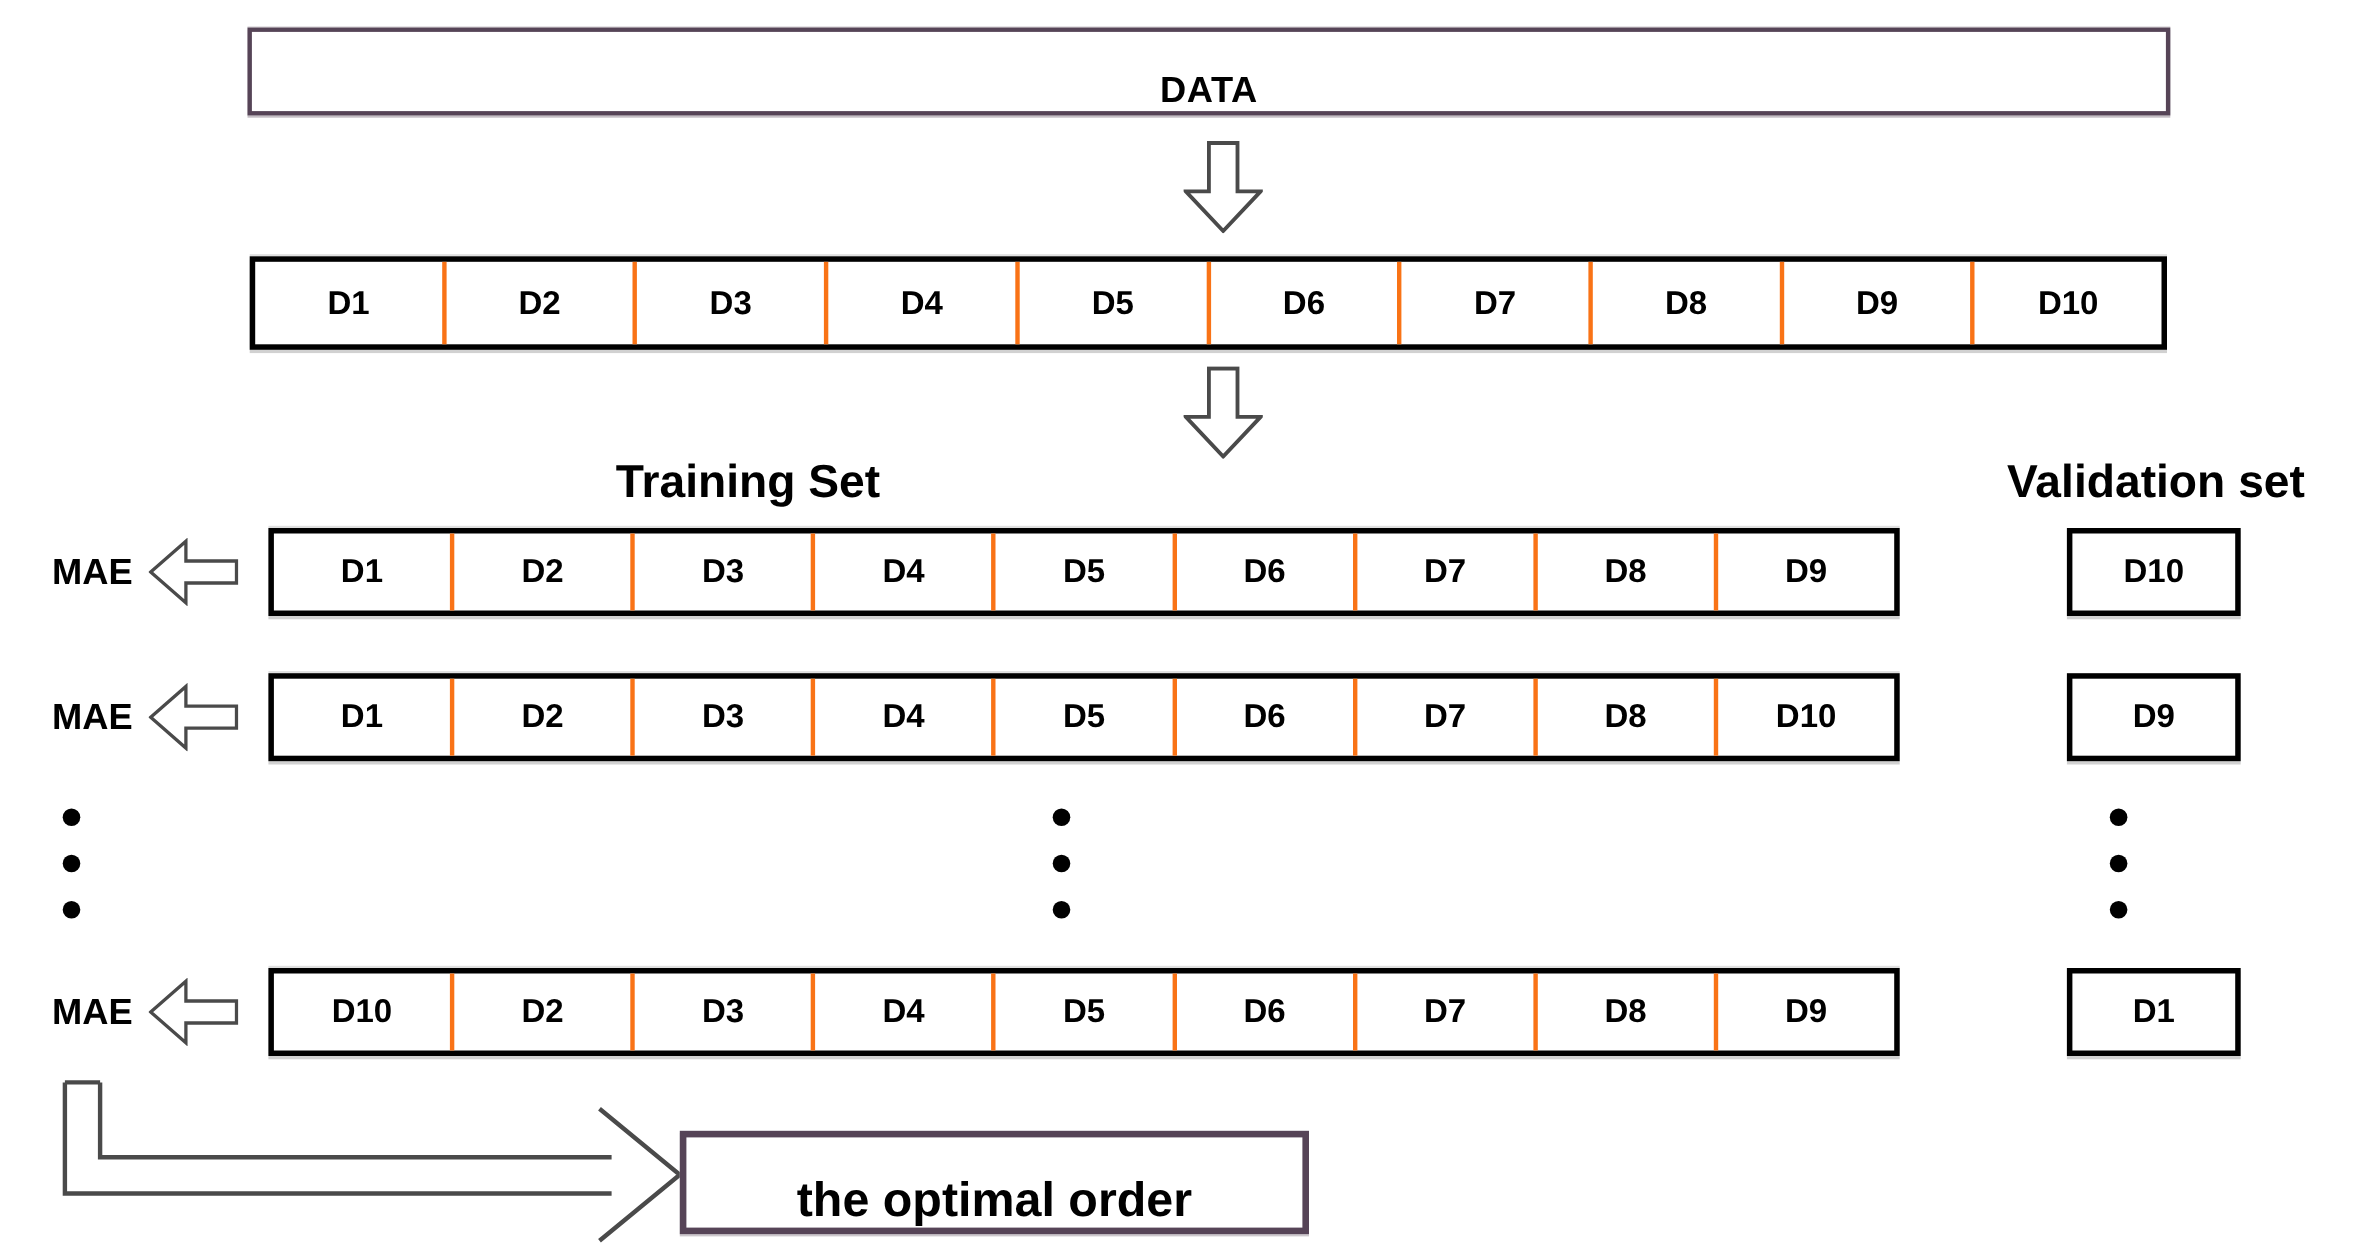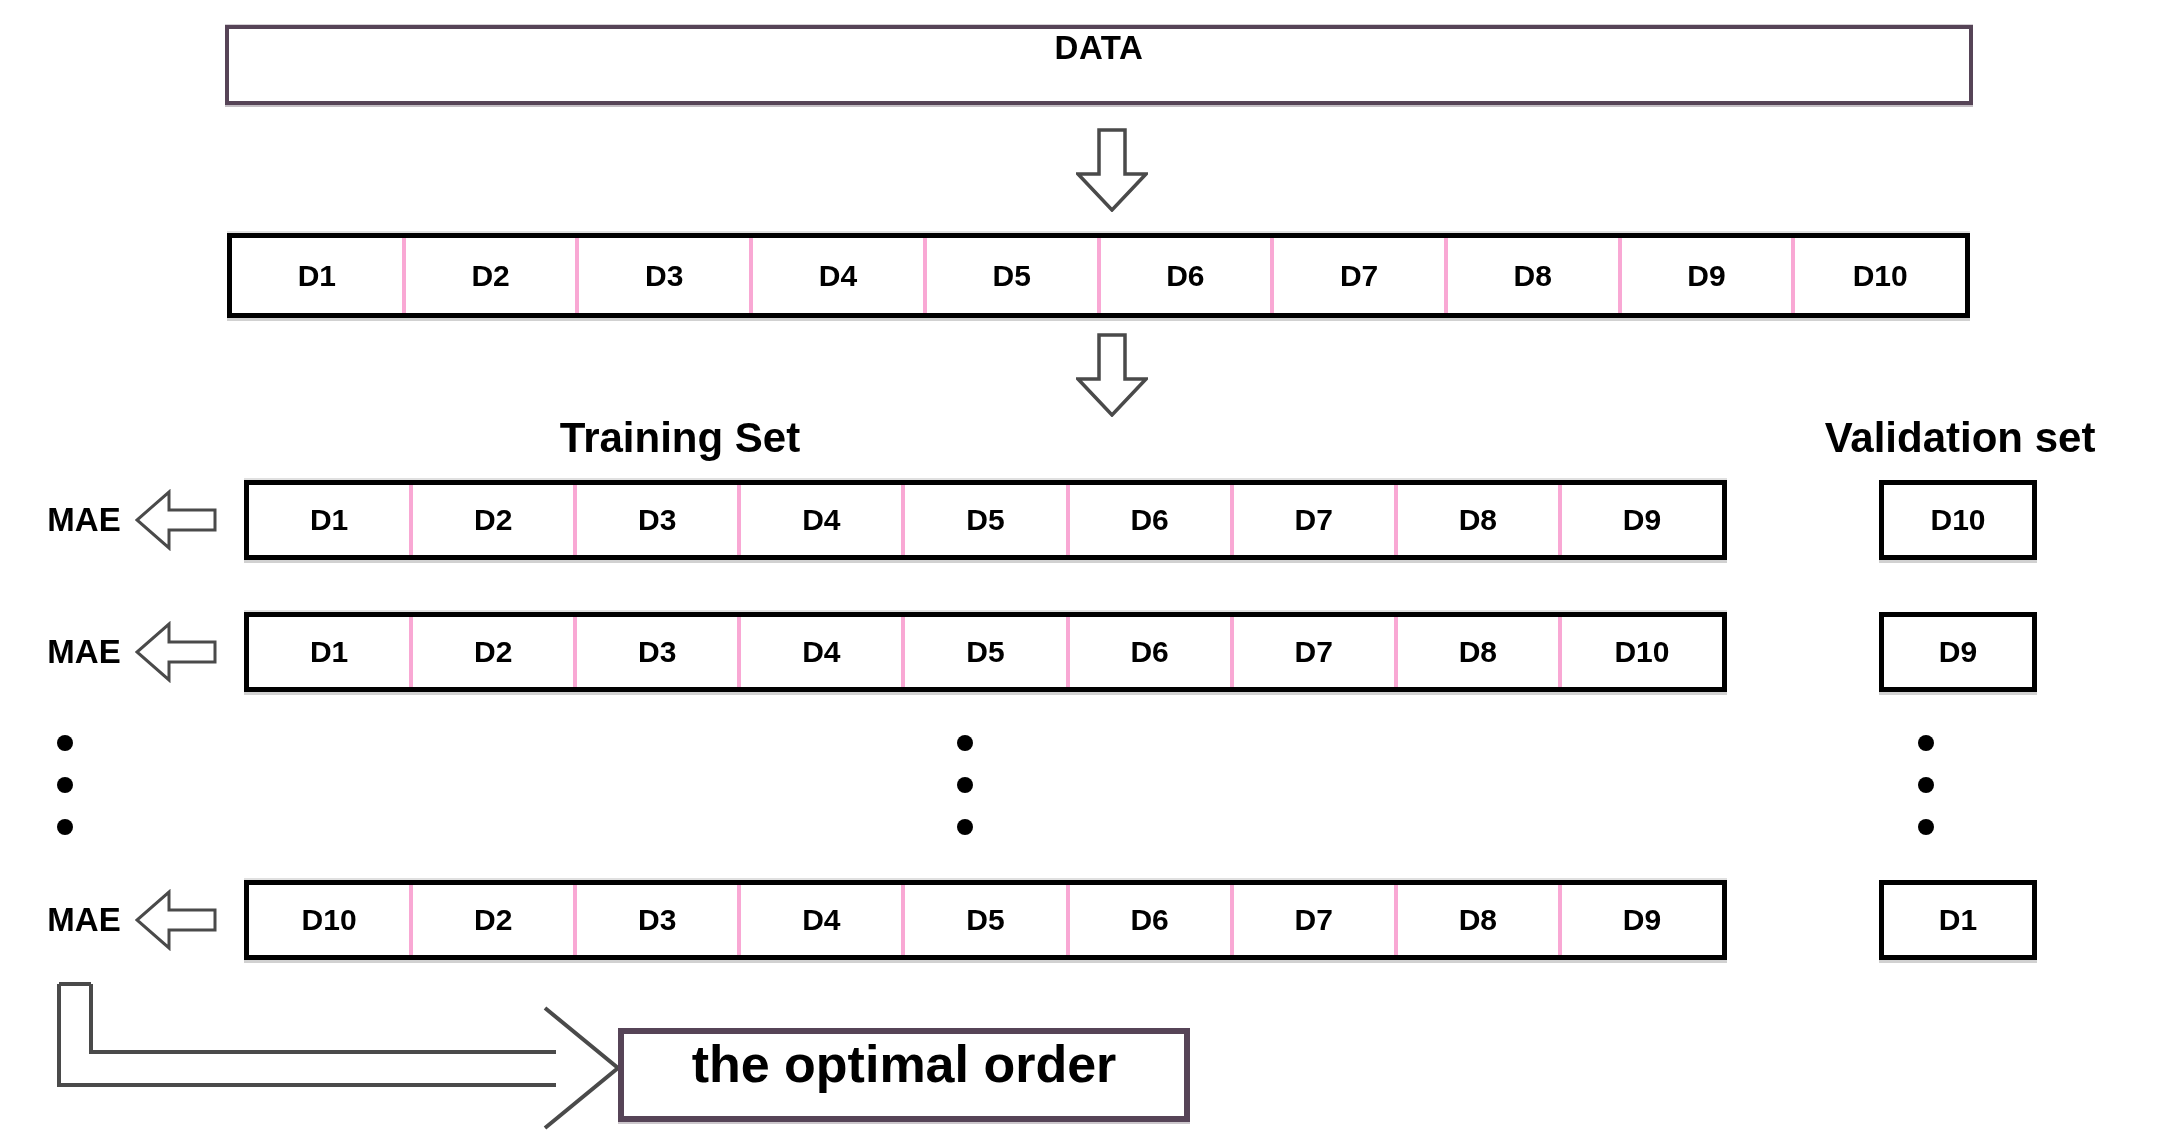--- a/index.html
+++ b/index.html
@@ -5,36 +5,36 @@
   html,body{margin:0;padding:0;background:#fff;}
   #canvas{
     position:relative;width:2164px;height:1135px;background:#ffffff;
     font-family:"Liberation Sans",sans-serif;font-weight:bold;color:#000;
     overflow:hidden;
   }
   
   .data-box{
     position:absolute;left:225px;top:25px;width:1748px;height:80px;
     border:4px solid #564457;box-sizing:border-box;background:#fff;
-    display:flex;align-items:flex-start;justify-content:center;
+    display:flex;align-items:flex-end;justify-content:center;
     font-size:33px;letter-spacing:.5px;
     box-shadow:0 2px 0 rgba(86,68,87,.35), 0 -1px 0 rgba(86,68,87,.25);
   }
   
   .down-arrow{position:absolute;left:1076px;width:72px;height:84px;}
   .down-arrow.a1{top:128px;}
   .down-arrow.a2{top:333px;}
   
   .strip{
     position:absolute;box-sizing:border-box;border:5px solid #000;background:#fff;
     display:flex;box-shadow:0 3px 0 rgba(0,0,0,.18), 0 -2px 0 rgba(0,0,0,.12);
   }
   .strip .cell{
     flex:1;display:flex;align-items:center;justify-content:center;
-    font-size:30px;border-left:4px solid #f9a8d4;box-sizing:border-box;
+    font-size:30px;border-left:4px solid #f97316;box-sizing:border-box;
   }
   .strip .cell:first-child{border-left:none;}
   .seg-row{left:227px;top:233px;width:1743px;height:85px;}
   .fold-strip{left:227px;width:1483px;height:80px;}
   
   .heading{position:absolute;top:398px;font-size:42px;text-align:center;margin-top:16px;}
   .heading.training{left:430px;width:500px;}
   .heading.validation{left:1750px;width:420px;}
   
   .fold-row{position:absolute;left:17px;width:2164px;height:64px;}
@@ -61,21 +61,21 @@
   .dots-col.left{left:57px;}
   .dots-col.mid{left:957px;}
   .dots-col.right{left:1918px;}
   .dot{width:16px;height:16px;border-radius:50%;background:#000;}
   
   .bent-arrow{position:absolute;left:40px;top:975px;width:600px;height:160px;}
   
   .optimal-box{
     position:absolute;left:618px;top:1028px;width:572px;height:94px;
     box-sizing:border-box;border:6px solid #564457;background:#fff;
-    display:flex;align-items:flex-start;justify-content:center;font-size:52px;
+    display:flex;align-items:flex-end;justify-content:center;font-size:44px;
     box-shadow:0 2px 0 rgba(86,68,87,.3);
   }
   svg{display:block;}
 </style>
 </head>
 <body>
 
 <div id="canvas">
 
   <div class="data-box">

